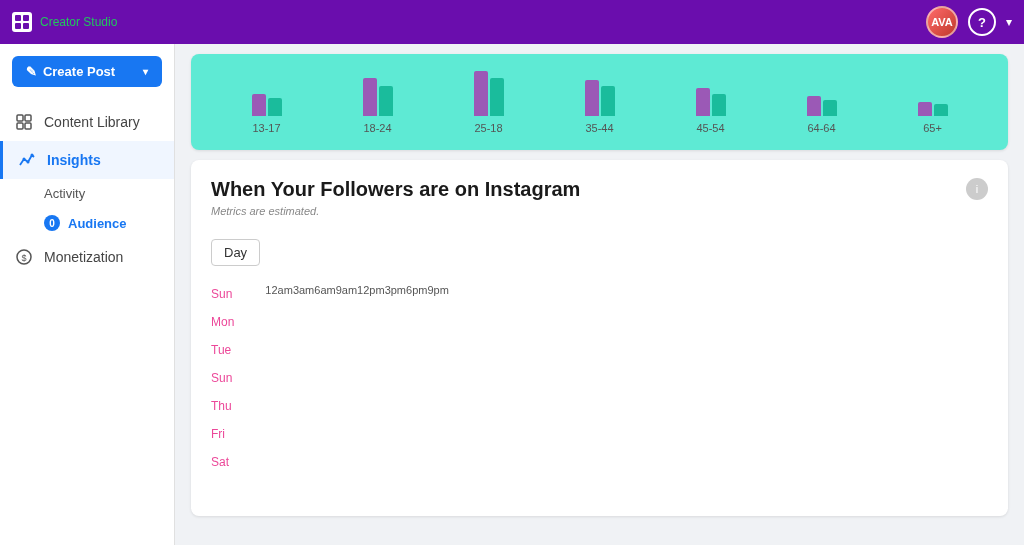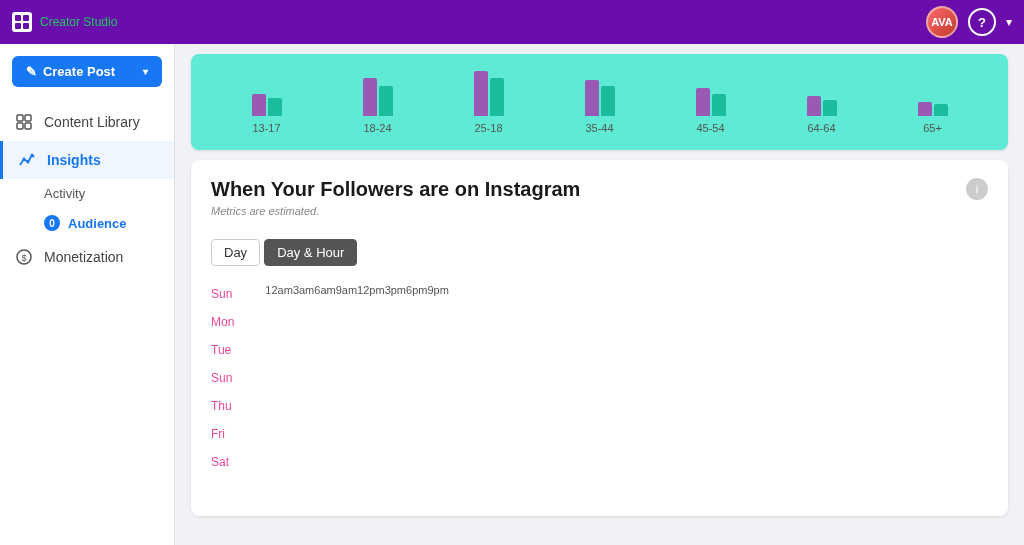--- a/index.html
+++ b/index.html
@@ -294,21 +294,20 @@
           <div id="heatmap-title">When Your Followers are on Instagram</div>
           <div id="heatmap-subtitle">Metrics are estimated.</div>
         </div>
         <div id="info-icon-btn">
           <span>i</span>
         </div>
       </div>
 
       <div id="heatmap-tabs">
         <button class="heatmap-tab inactive">Day</button>
-        <button class="heatmap-tab active">Day &amp; Hour</button>
       </div>
 
       <div id="heatmap-container">
         <div id="heatmap-days">
             <div class="day-label">Sun</div>
             <div class="day-label">Mon</div>
             <div class="day-label">Tue</div>
             <div class="day-label">Sun</div>
             <div class="day-label">Thu</div>
             <div class="day-label">Fri</div>

